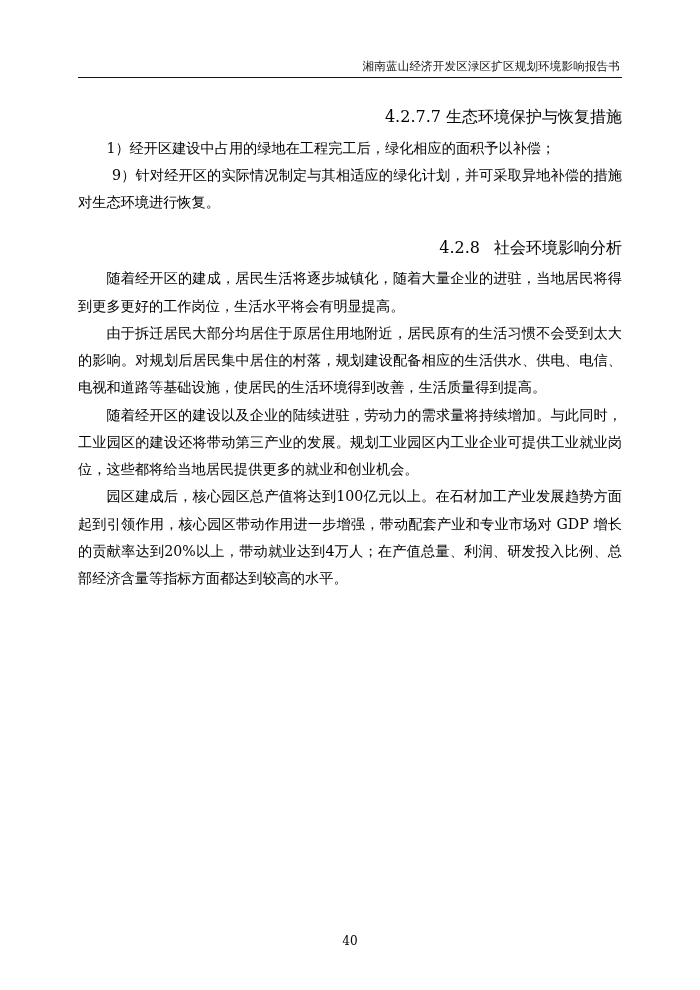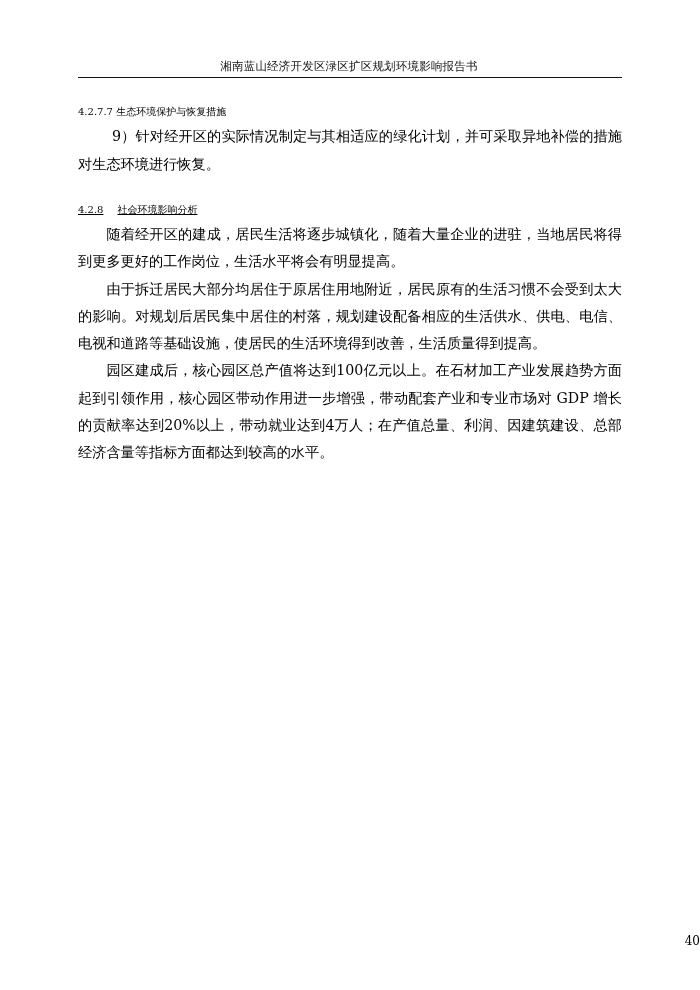--- a/index.html
+++ b/index.html
@@ -16,21 +16,21 @@
     overflow: hidden;
   }
   .page {
     position: relative;
     width: 700px;
     height: 990px;
     box-sizing: border-box;
     padding: 58px 78px 40px 78px;
   }
   .header {
-    text-align: center;
+    text-align: right;
     font-size: 11.5px;
     line-height: 1.4;
     letter-spacing: 0.2px;
     color: #111;
     margin: 0 0 2px 0;
     padding-right: 2px;
   }
   .header-rule {
     border: none;
     border-top: 1px solid #111;
@@ -39,71 +39,72 @@
   }
   .content {
     font-size: 14.2px;
     line-height: 1.92;
     text-align: justify;
     text-justify: inter-ideograph;
     color: #000;
   }
   .heading {
     margin: 0 0 2px 0;
-    font-size: 10px;
+    font-size: 16px;
     line-height: 1.92;
     font-weight: normal;
-    text-align: left;
+    text-align: right;
   }
   .heading.spaced {
-    margin-top: 22px;
-    text-decoration: underline;
+    margin-top: 16px;
   }
   .heading .num-gap {
     display: inline-block;
     width: 14px;
   }
   p.para {
     margin: 0;
     text-indent: 2em;
   }
   p.para.indent3 {
     text-indent: 2.4em;
   }
   .footer {
     position: absolute;
     bottom: 42px;
     left: 0;
     width: 700px;
-    text-align: right;
+    text-align: center;
     font-size: 12px;
     color: #000;
     font-family: "DejaVu Serif", "Liberation Serif", serif;
   }
   .latin {
     font-family: "DejaVu Serif", "Liberation Serif", serif;
   }
 </style>
 </head>
 <body>
 
 <div class="page">
 
   <div class="header">湘南蓝山经济开发区渌区扩区规划环境影响报告书</div>
   <hr class="header-rule">
 
   <div class="content">
 
     <h3 class="heading">4.2.7.7 生态环境保护与恢复措施</h3>
 
+    <p class="para">1）经开区建设中占用的绿地在工程完工后，绿化相应的面积予以补偿；</p>
     <p class="para indent3">9）针对经开区的实际情况制定与其相适应的绿化计划，并可采取异地补偿的措施对生态环境进行恢复。</p>
 
     <h3 class="heading spaced"><span class="latin">4.2.8</span><span class="num-gap"></span><span>社会环境影响分析</span></h3>
 
     <p class="para">随着经开区的建成，居民生活将逐步城镇化，随着大量企业的进驻，当地居民将得到更多更好的工作岗位，生活水平将会有明显提高。</p>
     <p class="para">由于拆迁居民大部分均居住于原居住用地附近，居民原有的生活习惯不会受到太大的影响。对规划后居民集中居住的村落，规划建设配备相应的生活供水、供电、电信、电视和道路等基础设施，使居民的生活环境得到改善，生活质量得到提高。</p>
-    <p class="para">园区建成后，核心园区总产值将达到100亿元以上。在石材加工产业发展趋势方面起到引领作用，核心园区带动作用进一步增强，带动配套产业和专业市场对 GDP 增长的贡献率达到20%以上，带动就业达到4万人；在产值总量、利润、因建筑建设、总部经济含量等指标方面都达到较高的水平。</p>
+    <p class="para">随着经开区的建设以及企业的陆续进驻，劳动力的需求量将持续增加。与此同时，工业园区的建设还将带动第三产业的发展。规划工业园区内工业企业可提供工业就业岗位，这些都将给当地居民提供更多的就业和创业机会。</p>
+    <p class="para">园区建成后，核心园区总产值将达到100亿元以上。在石材加工产业发展趋势方面起到引领作用，核心园区带动作用进一步增强，带动配套产业和专业市场对 GDP 增长的贡献率达到20%以上，带动就业达到4万人；在产值总量、利润、研发投入比例、总部经济含量等指标方面都达到较高的水平。</p>
 
   </div>
 
   <div class="footer">40</div>
 
 </div>
 
 </body></html>

